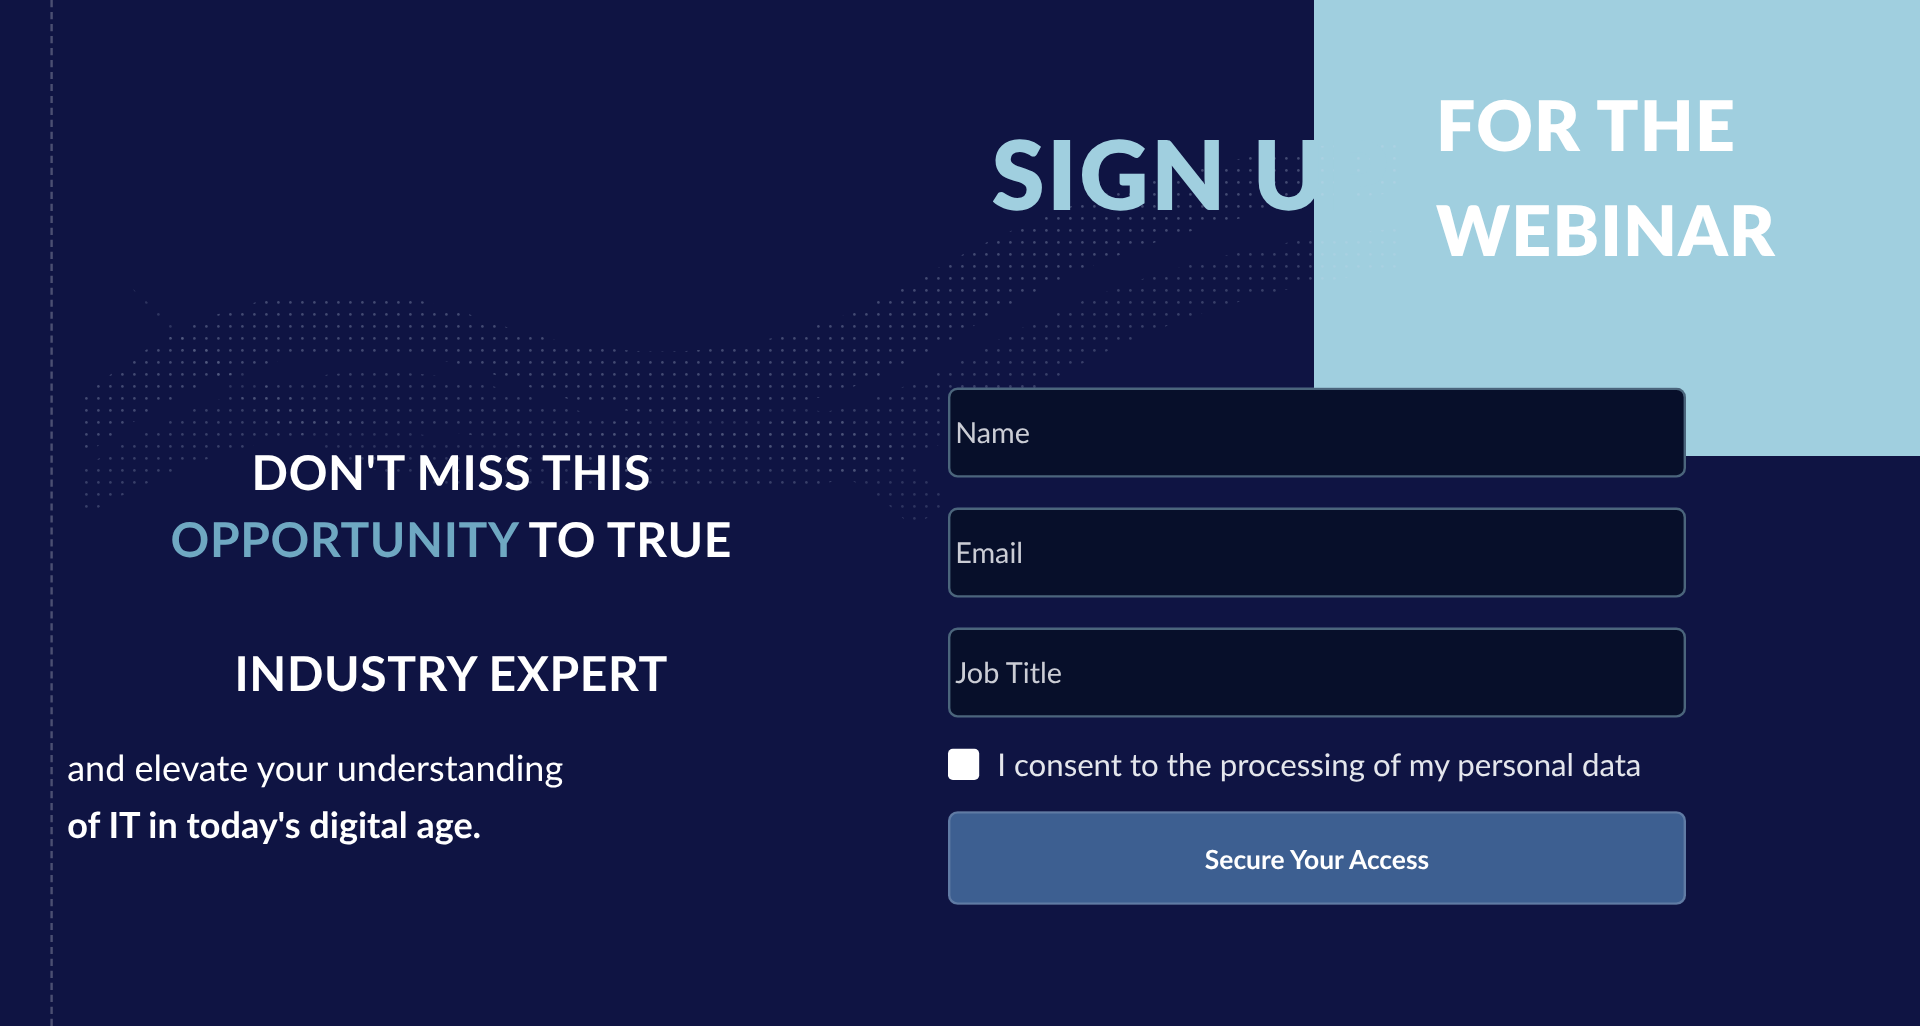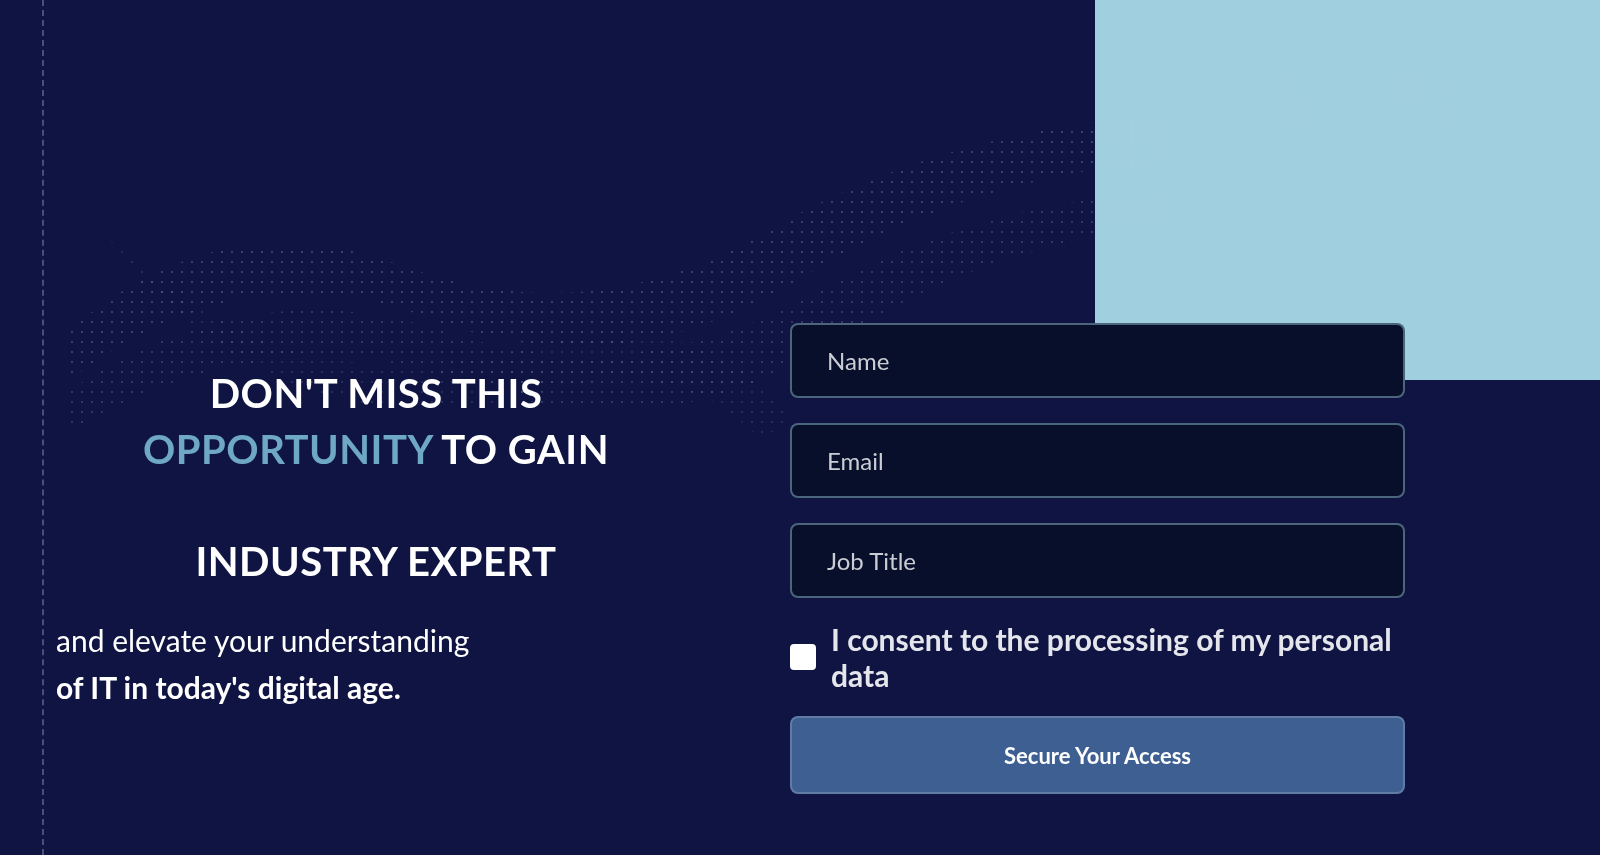--- a/index.html
+++ b/index.html
@@ -113,21 +113,21 @@
       flex-direction: column;
       gap: 25px;
     }
 
     .input-field {
       width: 100%;
       height: 75px;
       background: #070f2a;
       border: 2px solid rgba(160, 207, 223, 0.45);
       border-radius: 8px;
-      padding: 0 35px;
+      padding: 0 4px;
       font-size: 24px;
       color: #ffffff;
       font-family: inherit;
       outline: none;
     }
 
     .input-field::placeholder {
       color: #d6d8df;
       opacity: 0.95;
     }
@@ -154,23 +154,23 @@
       content: "✓";
       display: block;
       text-align: center;
       color: #0f1443;
       font-size: 20px;
       line-height: 26px;
       font-weight: bold;
     }
 
     .consent-label {
-      font-size: 30px;
+      font-size: 26px;
       color: #e4e6ec;
-      font-weight: 700;
+      font-weight: 400;
     }
 
     .submit-btn {
       height: 78px;
       background: #3d5f91;
       border: 2px solid rgba(255, 255, 255, 0.18);
       border-radius: 8px;
       color: #ffffff;
       font-size: 22px;
       font-weight: 700;
@@ -192,26 +192,30 @@
       <circle cx="2" cy="2" r="1.1" fill="rgba(200,215,235,0.55)"></circle>
     </pattern>
   </defs>
   <path d="M 0 240 Q 150 110 330 175 Q 520 245 700 140 Q 870 40 1100 25 L 1100 70 Q 880 90 720 195 Q 540 300 350 225 Q 170 160 0 290 Z" fill="url(#dots)"></path>
   <path d="M 0 300 Q 180 180 370 240 Q 560 305 740 205 Q 900 115 1100 100 L 1100 135 Q 910 155 760 255 Q 580 365 390 290 Q 200 225 0 340 Z" fill="url(#dots)" opacity="0.8"></path>
   <path d="M 40 150 Q 220 320 450 260 Q 640 210 720 330 L 690 350 Q 610 260 460 305 Q 250 365 70 190 Z" fill="url(#dots)" opacity="0.6"></path>
 </svg>
 
 <div class="heading-wrap">
   <div class="heading-signup">SIGN UP</div>
+  <div class="heading-forthe">
+    <span>FOR THE</span><br>
+    <span>WEBINAR</span>
+  </div>
 </div>
 
 <div class="left-copy">
   <div class="main-heading">
     <span>DON'T MISS THIS</span><br>
-    <span class="highlight">OPPORTUNITY</span><span> TO GAIN</span><br>
+    <span class="highlight">OPPORTUNITY</span><span> TO TRUE</span><br>
     <br>
     <span>INDUSTRY EXPERT</span>
   </div>
   <div class="sub-heading">
     <span>and elevate your understanding</span><br>
     <span class="bold">of IT in today's digital age.</span>
   </div>
 </div>
 
 <form class="form">

